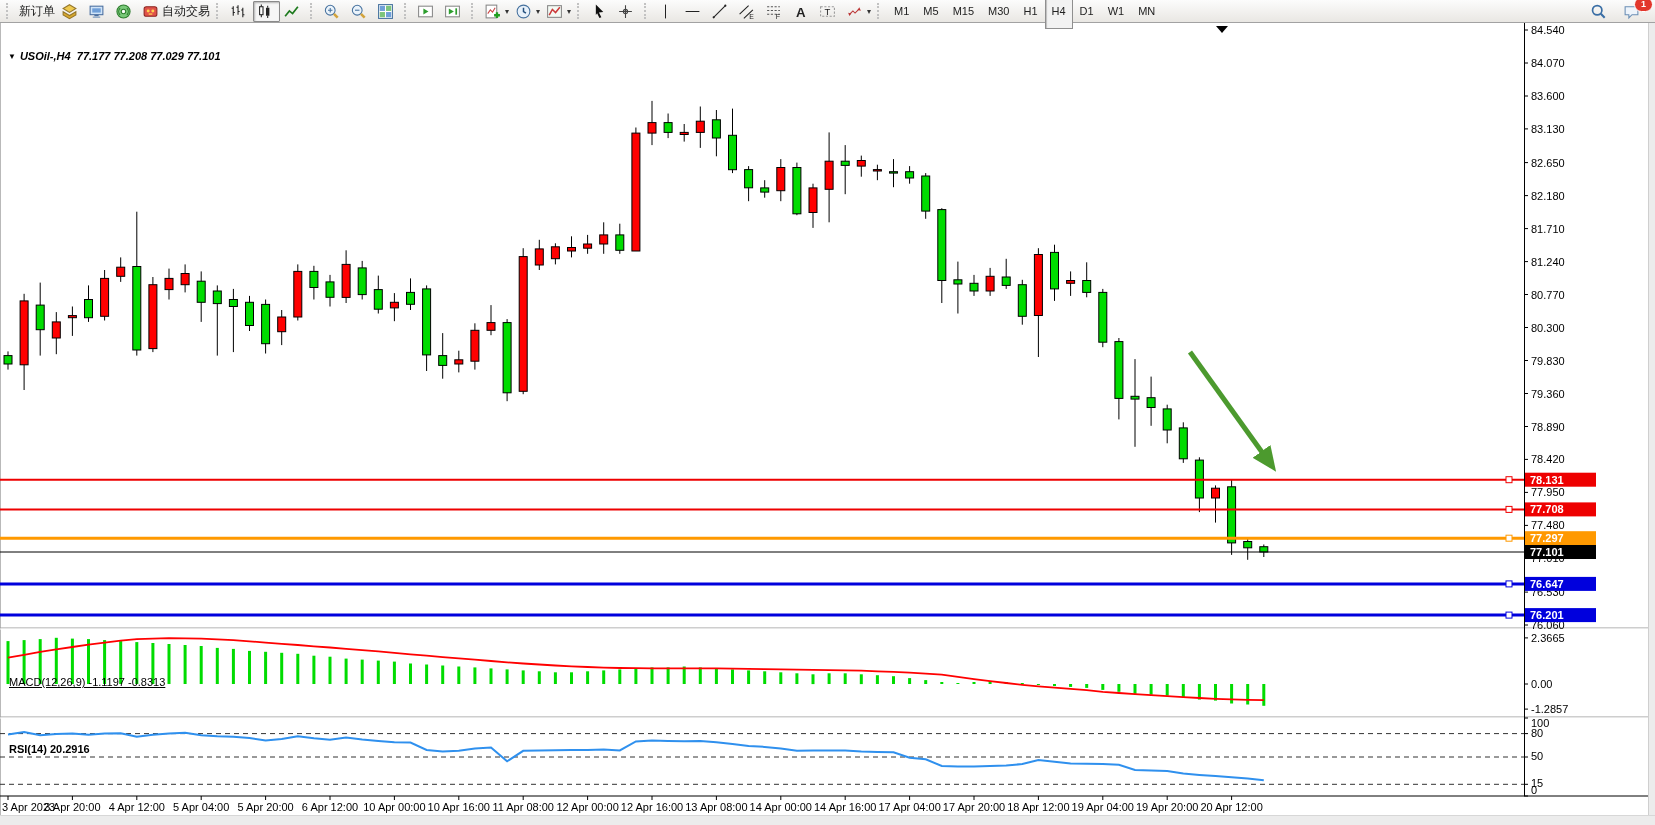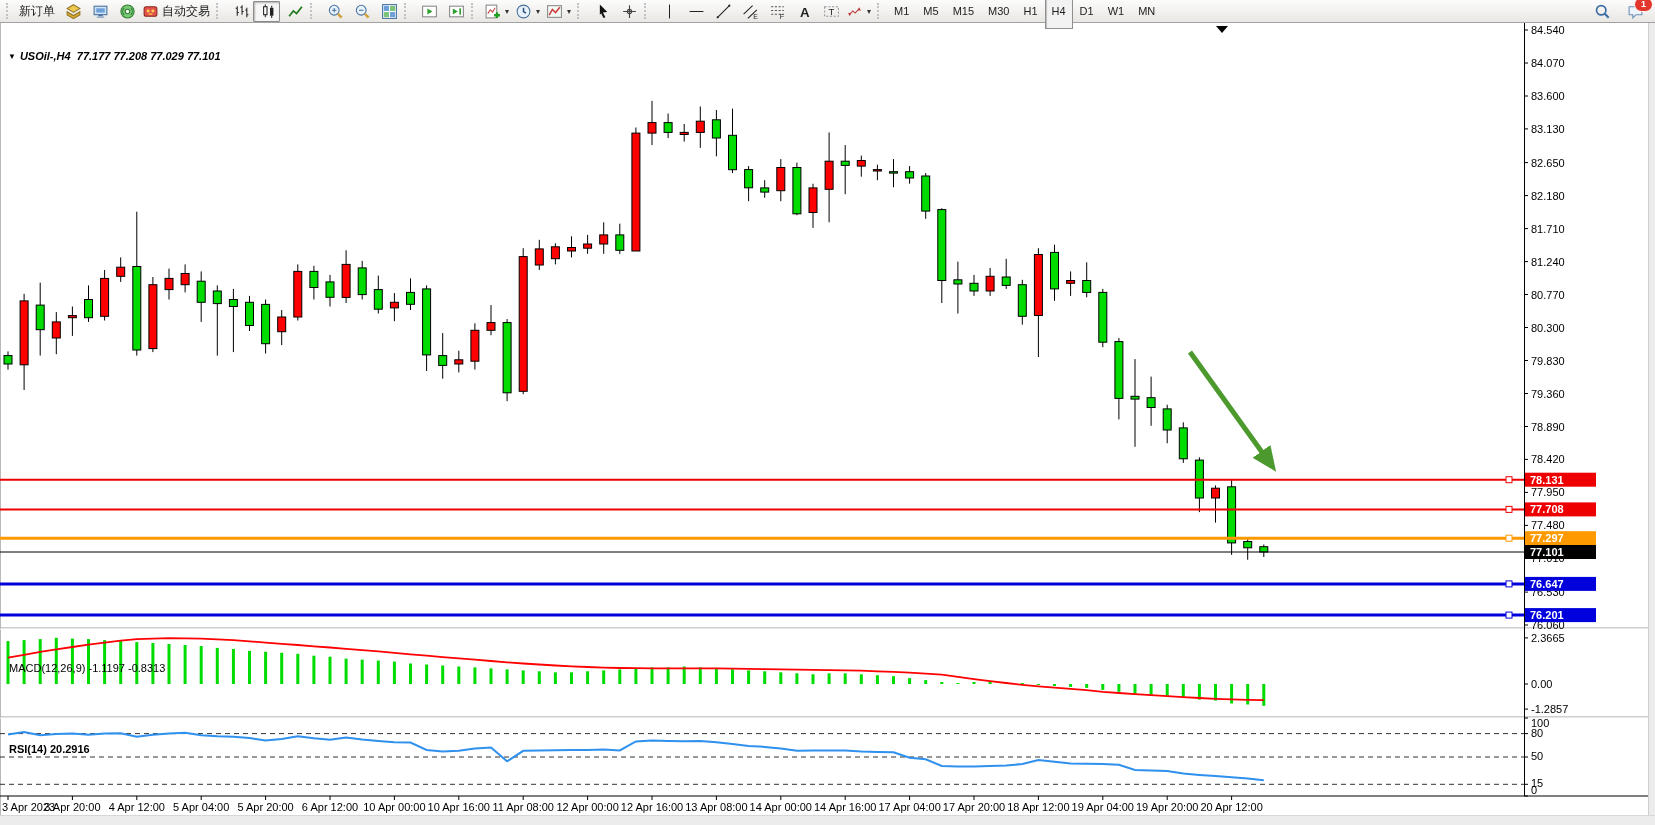--- a/index.html
+++ b/index.html
@@ -1,40 +1,40 @@
 <!DOCTYPE html>
 <html><head>
 <meta charset="utf-8">
 <style>
   html,body{margin:0;padding:0;width:1655px;height:825px;overflow:hidden;background:#fff;
     font-family:"Liberation Sans","DejaVu Sans",sans-serif;}
   .toolbar{position:absolute;left:0;top:0;right:0;height:22px;
     background:linear-gradient(#fcfcfc,#e9e7e3);border-bottom:1px solid #a2a2a2;
     display:flex;align-items:center;padding-left:3px;z-index:30;}
-  .tb-btn{height:19px;min-width:21px;display:flex;align-items:center;justify-content:flex-end;
+  .tb-btn{height:19px;min-width:21px;display:flex;align-items:center;justify-content:flex-start;
     gap:3px;padding:0 2px;font-size:12px;color:#1a1a1a;border:1px solid transparent;border-radius:1px;}
   .tb-btn.active{background:#f6f6f6;border-color:#8a8a8a;box-shadow:inset 1px 1px 2px rgba(0,0,0,.28);}
   .tb-btn svg{display:block;}
   .tb-grip{width:4px;height:16px;border-left:2px dotted #c2c2c2;margin:0 4px 0 3px;}
   .tb-dd{font-size:8px;color:#333;margin-left:1px;}
   .tf-btn{height:18px;padding:8px 6px;display:flex;align-items:center;font-size:11px;color:#222;
     border:1px solid transparent;}
   .tf-btn.active{background:#f2f2f2;border-color:#8f8f8f;box-shadow:inset 1px 1px 1px rgba(0,0,0,.22);}
   .tb-right{margin-left:auto;display:flex;align-items:center;gap:6px;padding-right:8px;}
   .chat-wrap{position:relative;}
   .badge{position:absolute;top:-5px;right:-7px;min-width:13px;height:13px;border-radius:8px;
     background:#e2372c;color:#fff;font-size:9px;font-weight:bold;display:flex;align-items:center;
     justify-content:center;border:1px solid #fff;padding:0 2px;}
   .chart-window{position:absolute;left:0;top:23px;right:0;bottom:0;background:#fff;
     border-left:1px solid #b9b9b9;}
   #svgbox{position:absolute;left:0;top:23px;width:1655px;height:802px;}
   .overlay-label{position:absolute;z-index:10;font-size:11px;color:#000;white-space:nowrap;}
   .sym-title{left:7px;top:27px;font-weight:bold;font-style:italic;}
   .sym-caret{font-size:8px;margin-right:4px;position:relative;top:-1px;}
-  .macd-label{left:8px;top:639px;}
+  .macd-label{left:8px;top:653px;text-decoration:underline;}
   .rsi-label{left:8px;top:720px;font-weight:bold;}
   .right-strip{position:absolute;top:23px;right:0;width:6px;bottom:0;background:#ececec;
     border-left:1px solid #cfcfcf;z-index:5;}
   .footer-strip{position:absolute;left:0;right:0;bottom:0;height:9px;background:#ececec;
     border-top:1px solid #d7d7d7;z-index:5;}
 </style>
 </head>
 <body>
 
 <div class="toolbar" id="toolbar">

